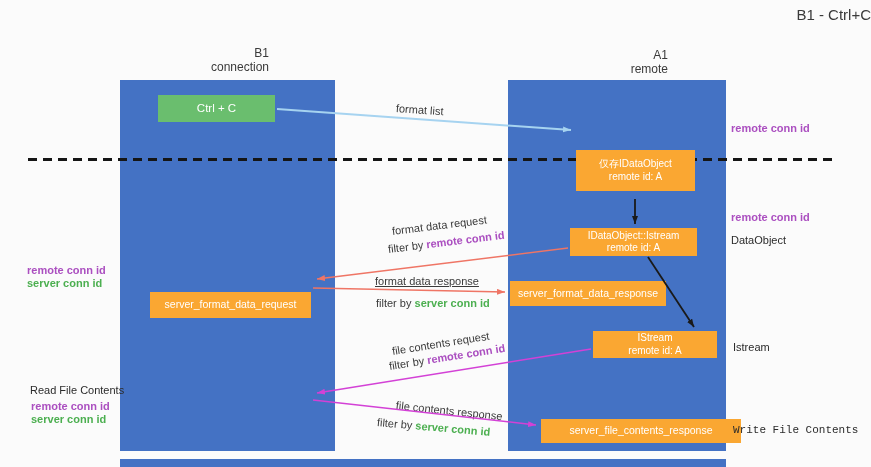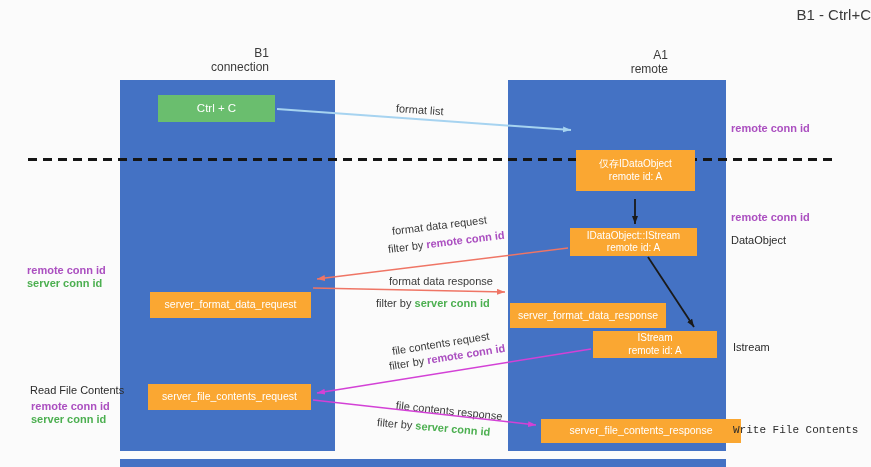--- a/index.html
+++ b/index.html
@@ -21,31 +21,31 @@
        justify-content:center;color:#fff;text-align:center;line-height:1.25;
        white-space:nowrap;}
   .box.green{background:#6abe6e;}
   .box.orange{background:#faa732;}
   #box-ctrl-c{left:158px;top:95px;width:117px;height:27px;font-size:11.5px;}
   #box-format-request{left:150px;top:268px;width:161px;height:26px;font-size:10.5px;margin-top:24px;}
   #box-file-request{left:148px;top:384px;width:163px;height:26px;font-size:10.5px;}
   #box-idataobject{left:576px;top:119px;width:119px;height:41px;font-size:10px;margin-top:31px;}
   #box-ctrl-v{left:576px;top:172px;width:119px;height:25px;font-size:11.5px;}
   #box-getdata{left:570px;top:228px;width:127px;height:28px;font-size:10px;}
-  #box-format-response{left:510px;top:281px;width:156px;height:25px;font-size:10.5px;margin-top:22px;}
+  #box-format-response{left:510px;top:281px;width:156px;height:25px;font-size:10.5px;}
   #box-istream{left:593px;top:331px;width:124px;height:27px;font-size:10px;}
   #box-file-response{left:541px;top:419px;width:200px;height:24px;font-size:10.5px;}
   .albl{position:absolute;font-size:11px;color:#3a3a3a;white-space:nowrap;transform-origin:left center;}
   .slbl{position:absolute;font-size:11px;color:#2b2b2b;white-space:nowrap;}
   .purple{color:#ab4fc0;font-weight:bold;}
   .greenlbl{color:#4caf50;font-weight:bold;}
   #al-format-list{left:396px;top:102px;transform:rotate(4deg);}
   #al-fdr{left:392px;top:225px;transform:rotate(-7deg);}
   #al-fdr-filter{left:388px;top:243px;transform:rotate(-7deg);}
-  #al-fdresp{left:389px;top:275px;}
+  #al-fdresp{left:375px;top:275px;text-decoration:underline;}
   #al-fdresp-filter{left:376px;top:297px;}
   #al-fcr{left:392px;top:345px;transform:rotate(-9deg);}
   #al-fcr-filter{left:389px;top:360px;transform:rotate(-9deg);}
   #al-fcresp{left:396px;top:399px;transform:rotate(6deg);}
   #al-fcresp-filter{left:377px;top:416px;transform:rotate(5deg);}
   #sl-r1{left:731px;top:122px;}
   #sl-r2{left:731px;top:211px;}
   #sl-r3{left:731px;top:234px;}
   #sl-r4{left:733px;top:341px;}
   #sl-r5{left:733px;top:424px;font-family:Liberation Mono, monospace;}
@@ -74,28 +74,27 @@
     <div>remote</div>
   </div>
 
   <div class="lane" id="lane-left"></div>
   <div class="lane" id="lane-right"></div>
   <div class="bottom-bar"></div>
   <div class="dashed"></div>
 
   <div class="box green" id="box-ctrl-c">Ctrl + C</div>
   <div class="box orange" id="box-format-request">server_format_data_request</div>
-  <div class="box orange" id="box-file-request">server_file_contents_request</div>
 
   <div class="box orange" id="box-idataobject">
     <div>仅存IDataObject</div>
     <div>remote id: A</div>
   </div>
   <div class="box orange" id="box-getdata">
-    <div>IDataObject::IStream</div>
+    <div>IDataObject::Istream</div>
     <div>remote id: A</div>
   </div>
   <div class="box orange" id="box-format-response">server_format_data_response</div>
   <div class="box orange" id="box-istream">
     <div>IStream</div>
     <div>remote id: A</div>
   </div>
   <div class="box orange" id="box-file-response">server_file_contents_response</div>
 
   <div class="albl" id="al-format-list">format list</div>

